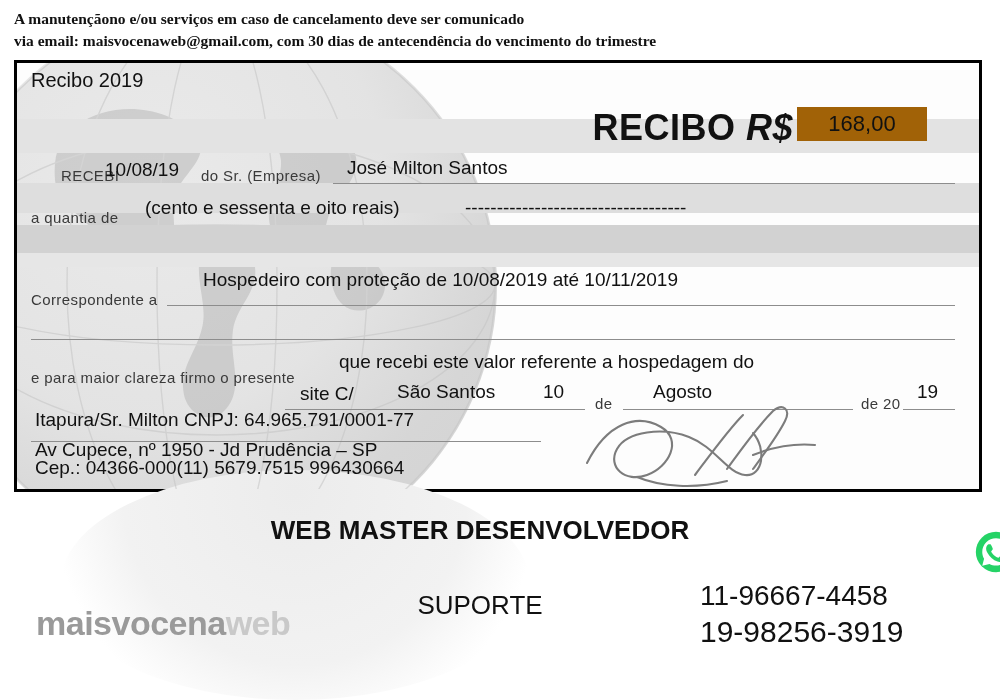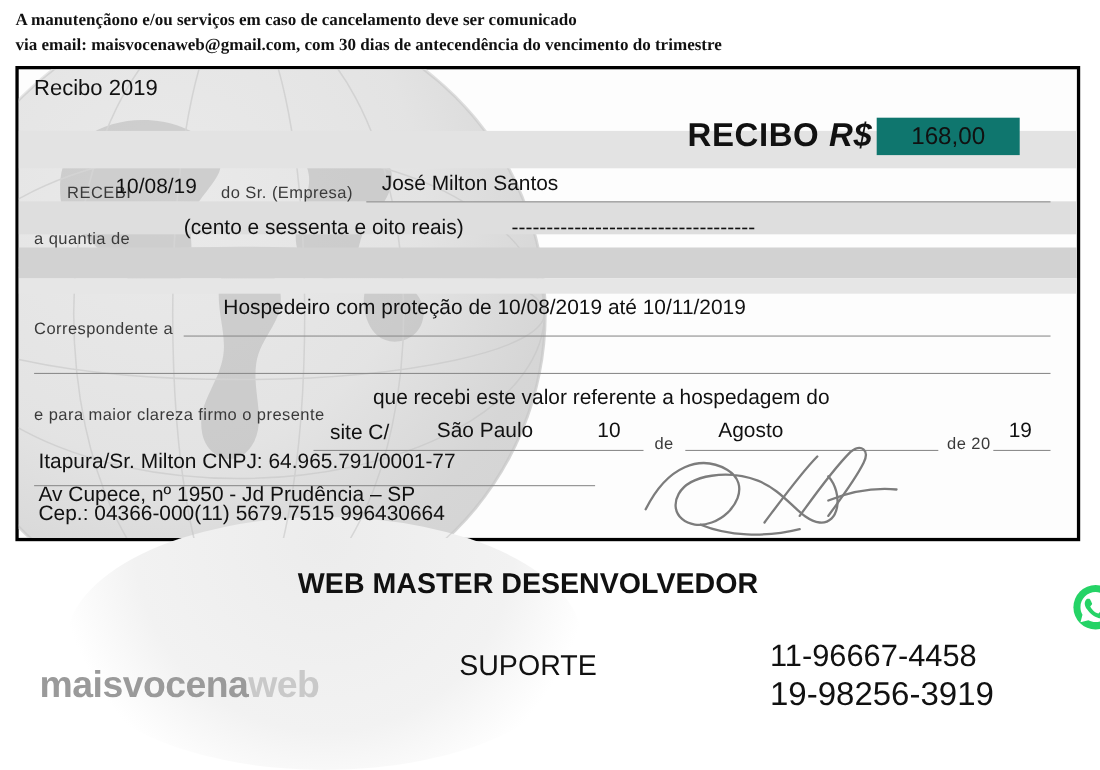--- a/index.html
+++ b/index.html
@@ -99,34 +99,34 @@
     top: 6px;
     font-size: 20px;
     color: #111;
     font-family: "Liberation Sans", sans-serif;
   }
 
   .recibo-label {
     position: absolute;
     right: 186px;
     top: 44px;
-    font-size: 30px;
+    font-size: 36px;
     font-weight: 700;
     color: #111;
     letter-spacing: 0.5px;
   }
   .recibo-label .rs { font-style: italic; }
 
   .valor-box {
     position: absolute;
     right: 52px;
     top: 44px;
     width: 130px;
     height: 34px;
-    background: #0f766e;
+    background: #a16207;
     display: flex;
     align-items: center;
     justify-content: center;
     font-size: 22px;
     color: #111;
   }
 
   
   .lbl {
     position: absolute;
@@ -264,33 +264,33 @@
 
       <div class="valor-box">168,00</div>
 
       <div class="lbl" style="left:44px; top:104px;">RECEBI</div>
       <div class="hand" style="left:88px; top:96px;">10/08/19</div>
       <div class="lbl" style="left:184px; top:104px;">do Sr. (Empresa)</div>
       <div class="hand" style="left:330px; top:94px;">José Milton Santos</div>
       <div class="rule" style="left:316px; top:120px; width:622px;"></div>
 
       <div class="lbl" style="left:14px; top:146px;">a quantia de</div>
-      <div class="hand" style="left:128px; top:134px;margin-left:22px;">(cento e sessenta e oito reais)</div>
+      <div class="hand" style="left:128px; top:134px;">(cento e sessenta e oito reais)</div>
       <div class="hand" style="left:448px; top:134px;">-----------------------------------</div>
 
       <div class="lbl" style="left:14px; top:228px;">Correspondente a</div>
       <div class="hand" style="left:186px; top:206px;">Hospedeiro com proteção de 10/08/2019 até 10/11/2019</div>
       <div class="rule" style="left:150px; top:242px; width:788px;"></div>
       <div class="rule" style="left:14px; top:276px; width:924px;"></div>
 
       <div class="lbl" style="left:14px; top:306px;">e para maior clareza firmo o presente</div>
       <div class="hand" style="left:322px; top:288px;">que recebi este valor referente a hospedagem do</div>
 
       <div class="hand" style="left:272px; top:320px;margin-left:11px;">site C/</div>
-      <div class="hand" style="left:380px; top:318px;">São Paulo</div>
+      <div class="hand" style="left:380px; top:318px;">São Santos</div>
       <div class="hand" style="left:526px; top:318px;">10</div>
       <div class="lbl" style="left:578px; top:332px;">de</div>
       <div class="hand" style="left:636px; top:318px;">Agosto</div>
       <div class="lbl" style="left:844px; top:332px;">de 20</div>
       <div class="hand" style="left:900px; top:318px;">19</div>
       <div class="rule" style="left:268px; top:346px; width:300px;"></div>
       <div class="rule" style="left:606px; top:346px; width:230px;"></div>
       <div class="rule" style="left:886px; top:346px; width:52px;"></div>
 
       <div class="hand" style="left:18px; top:346px; font-size:19px;">Itapura/Sr. Milton CNPJ:  64.965.791/0001-77</div>

